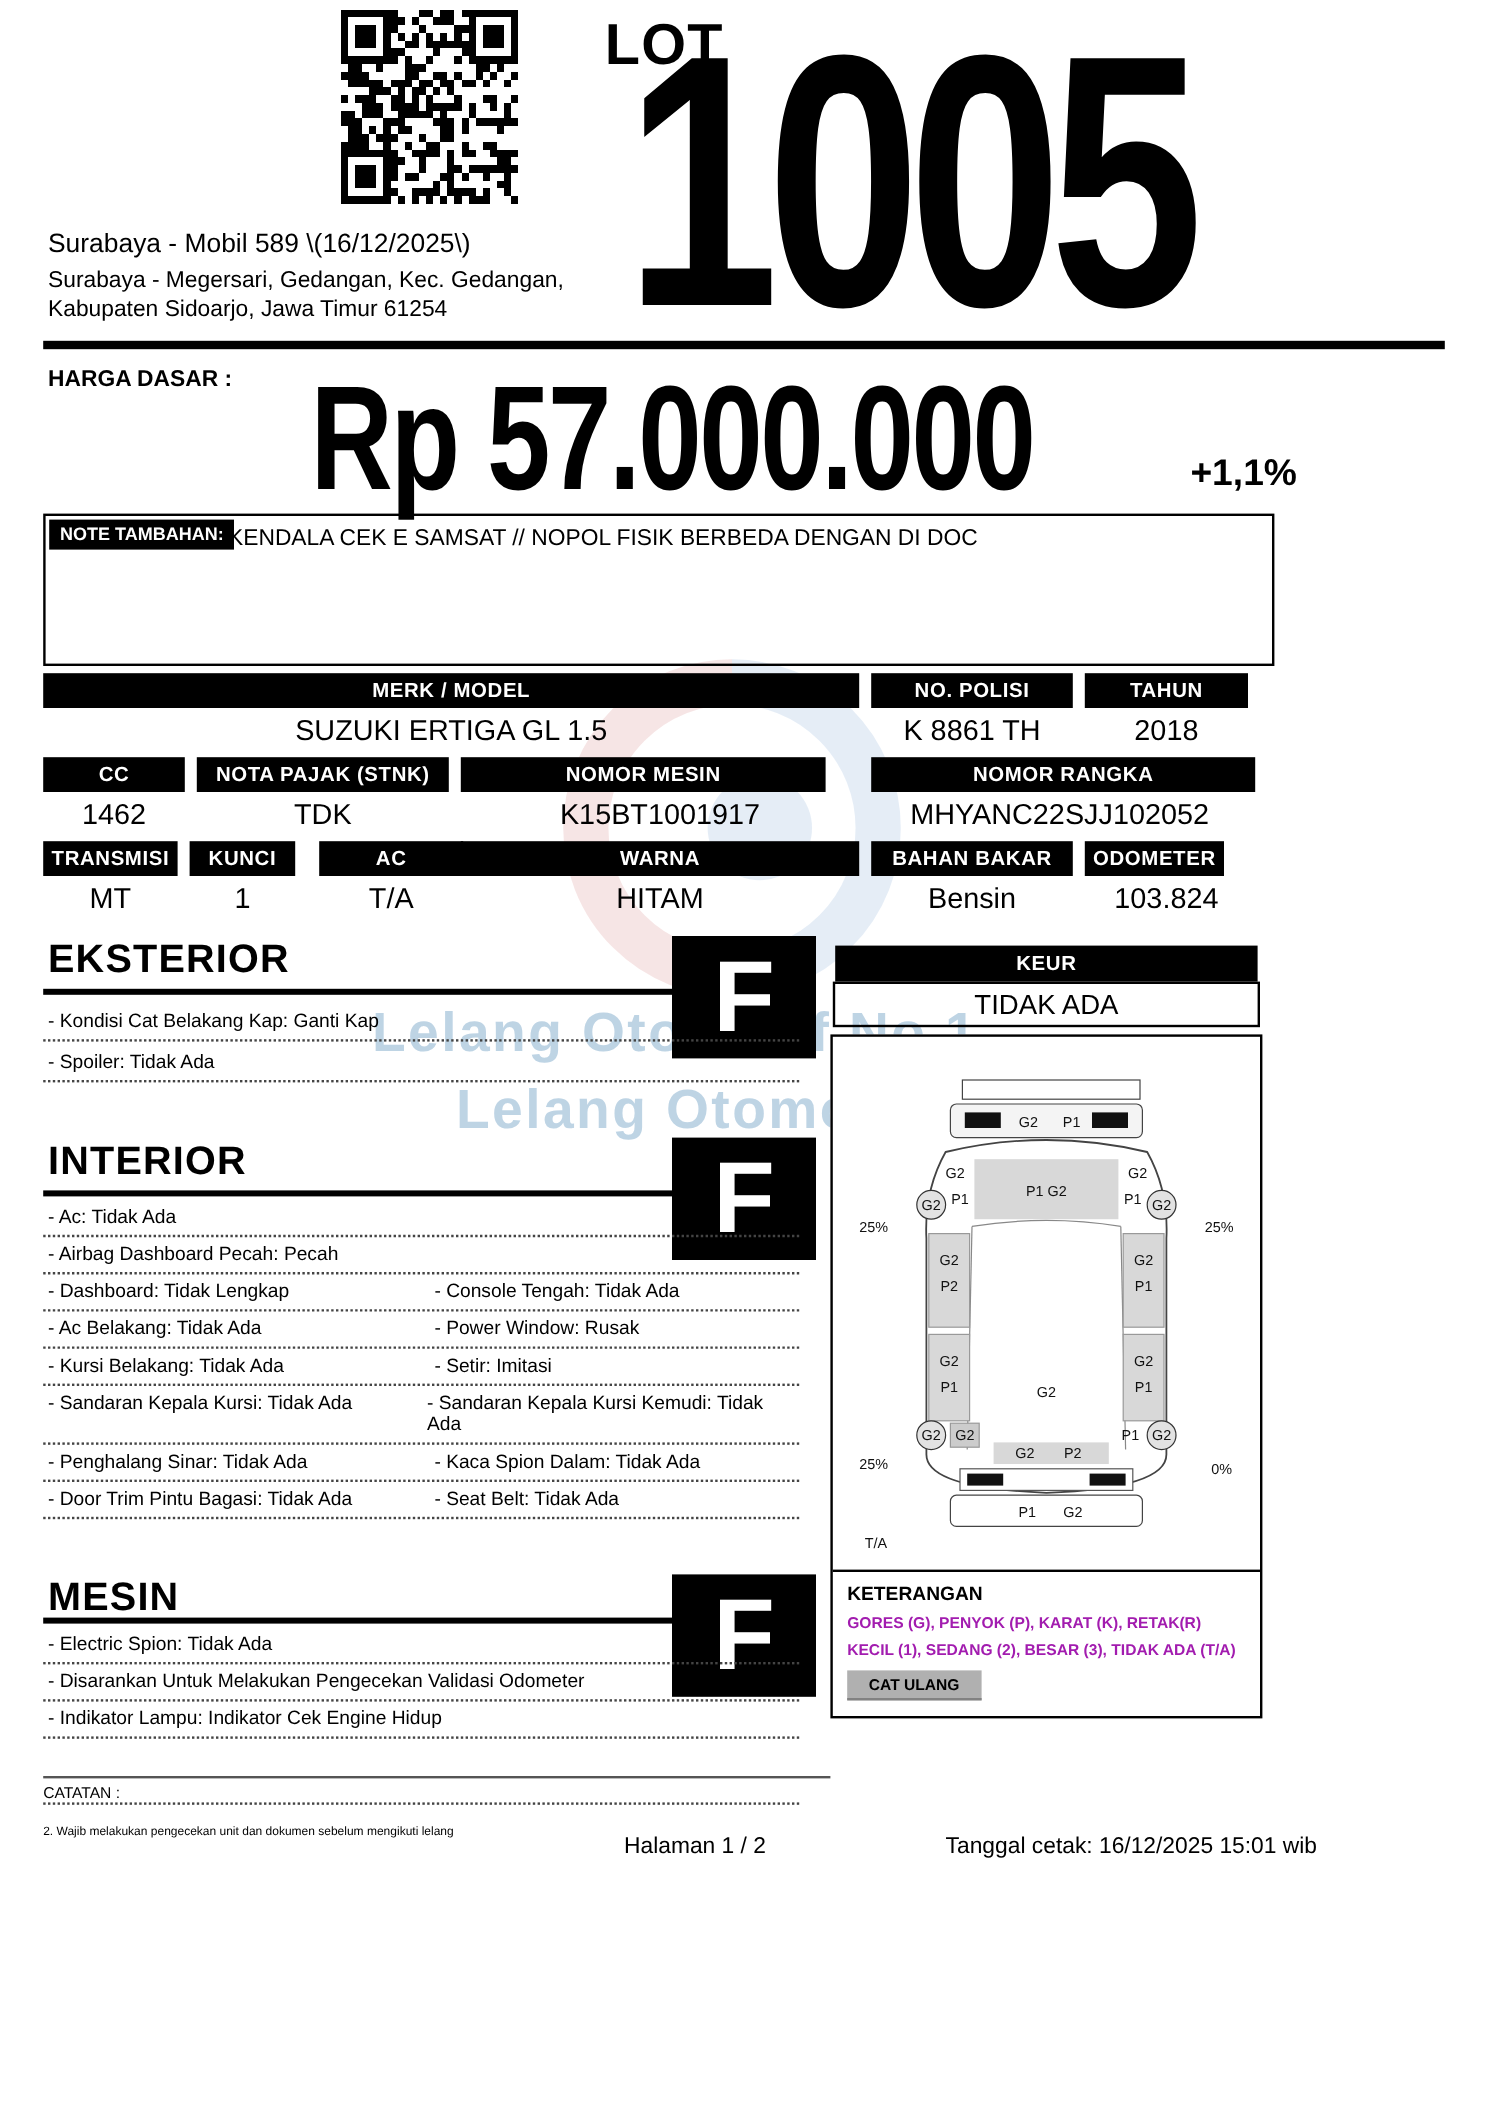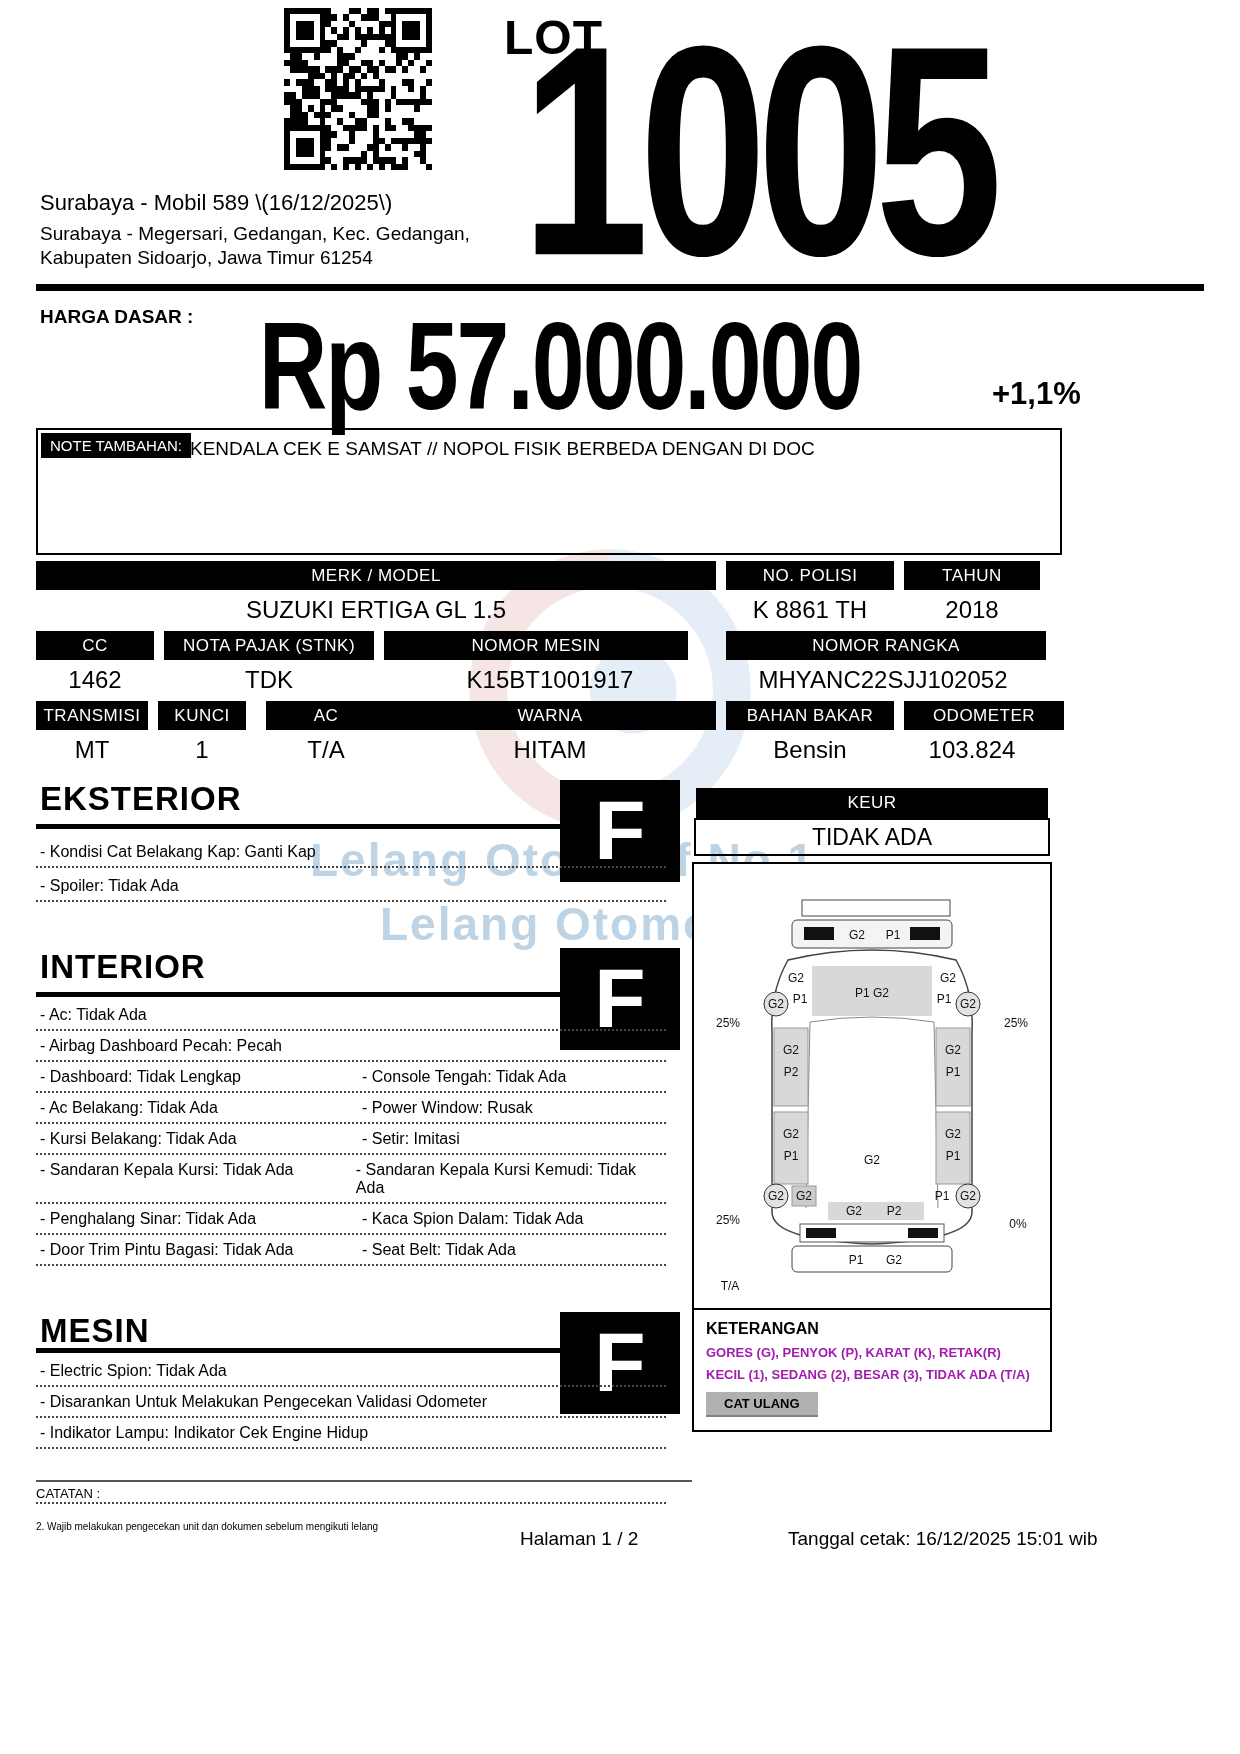--- a/index.html
+++ b/index.html
@@ -2,35 +2,35 @@
 <html><head>
 <meta charset="utf-8">
 <style>
   *{margin:0;padding:0;box-sizing:border-box}
   html,body{background:#fff}
   body{width:1240px;height:1754px;position:relative;overflow:hidden;
        font-family:"Liberation Sans",sans-serif;color:#000}
   .abs{position:absolute}
   .b{font-weight:bold}
   .rule{position:absolute;background:#000}
-  .th{position:absolute;background:#000;color:#fff;font-weight:normal;font-size:17px;
+  .th{position:absolute;background:#000;color:#fff;font-weight:bold;font-size:17px;
       text-align:center;height:29px;line-height:29px;letter-spacing:.5px}
   .tv{position:absolute;font-size:24px;text-align:center;height:32px;line-height:32px}
   .sec-title{position:absolute;font-size:33px;font-weight:bold;letter-spacing:1px}
   .sec-bar{position:absolute;height:5px;background:#000}
   .grade{position:absolute;width:120px;height:102px;background:#000;color:#fff;
          font-size:84px;font-weight:bold;text-align:center;line-height:100px}
   .items{position:absolute;width:630px}
   .row{font-size:16px;line-height:18px;padding:9px 4px 5px;border-bottom:2px dotted #444}
   .row.tight{padding:6px 4px 5px}
   .pair{display:flex}
   .pair .c1{width:322px}
   .notebox{position:absolute;left:36px;top:428px;width:1026px;height:127px;border:2px solid #000}
   .notelabel{position:absolute;left:3px;top:3px;background:#000;color:#fff;
-             font-size:15px;font-weight:normal;padding:4px 9px}
+             font-size:15px;font-weight:bold;padding:4px 9px}
   .notetext{position:absolute;left:152px;top:8px;font-size:19px}
   .right-panel{position:absolute;left:692px;top:862px;width:360px;height:570px;border:2px solid #000;background:#fff}
   .diagram-area{position:relative;width:100%;height:446px;border-bottom:2px solid #000}
   .keterangan{padding:10px 12px}
   .keterangan .kt-title{font-size:16px;font-weight:bold}
   .keterangan .kt-line{font-size:13px;font-weight:bold;color:#a21caf;margin-top:7px}
   .cat-ulang{display:inline-block;background:#b0b0b0;border-bottom:2px solid #828282;
              padding:4px 18px;font-size:13px;font-weight:bold;margin-top:10px}
   svg text{font-family:"Liberation Sans",sans-serif;fill:#111;text-anchor:middle;font-size:12px}
   .wm{position:absolute;pointer-events:none}
@@ -410,21 +410,21 @@
 <div class="tv" style="left:36px;top:664px;width:118px">1462</div>
 <div class="tv" style="left:164px;top:664px;width:210px">TDK</div>
 <div class="tv" style="left:384px;top:664px;width:332px">K15BT1001917</div>
 <div class="tv" style="left:726px;top:664px;width:314px">MHYANC22SJJ102052</div>
 
 <div class="th" style="left:36px;top:701px;width:112px">TRANSMISI</div>
 <div class="th" style="left:158px;top:701px;width:88px">KUNCI</div>
 <div class="th" style="left:266px;top:701px;width:120px">AC</div>
 <div class="th" style="left:384px;top:701px;width:332px">WARNA</div>
 <div class="th" style="left:726px;top:701px;width:168px">BAHAN BAKAR</div>
-<div class="th" style="left:904px;top:701px;width:160px">ODOMETER</div>
+<div class="th" style="left:904px;top:701px;width:116px">ODOMETER</div>
 <div class="tv" style="left:36px;top:734px;width:112px">MT</div>
 <div class="tv" style="left:158px;top:734px;width:88px">1</div>
 <div class="tv" style="left:266px;top:734px;width:120px">T/A</div>
 <div class="tv" style="left:384px;top:734px;width:332px">HITAM</div>
 <div class="tv" style="left:726px;top:734px;width:168px">Bensin</div>
 <div class="tv" style="left:904px;top:734px;width:136px">103.824</div>
 
 <div class="sec-title" style="left:40px;top:780px">EKSTERIOR</div>
 <div class="sec-bar" style="left:36px;top:824px;width:524px"></div>
 <div class="grade" style="left:560px;top:780px">F</div>

